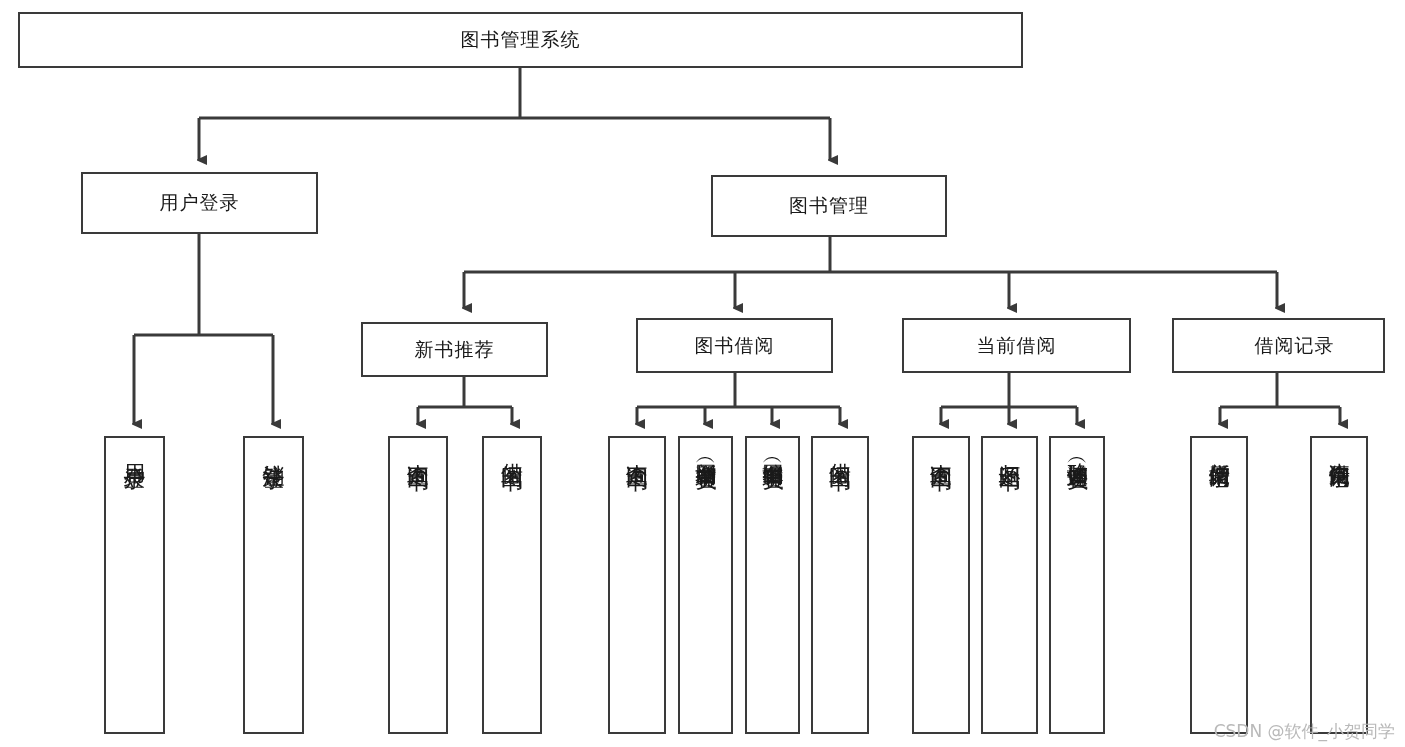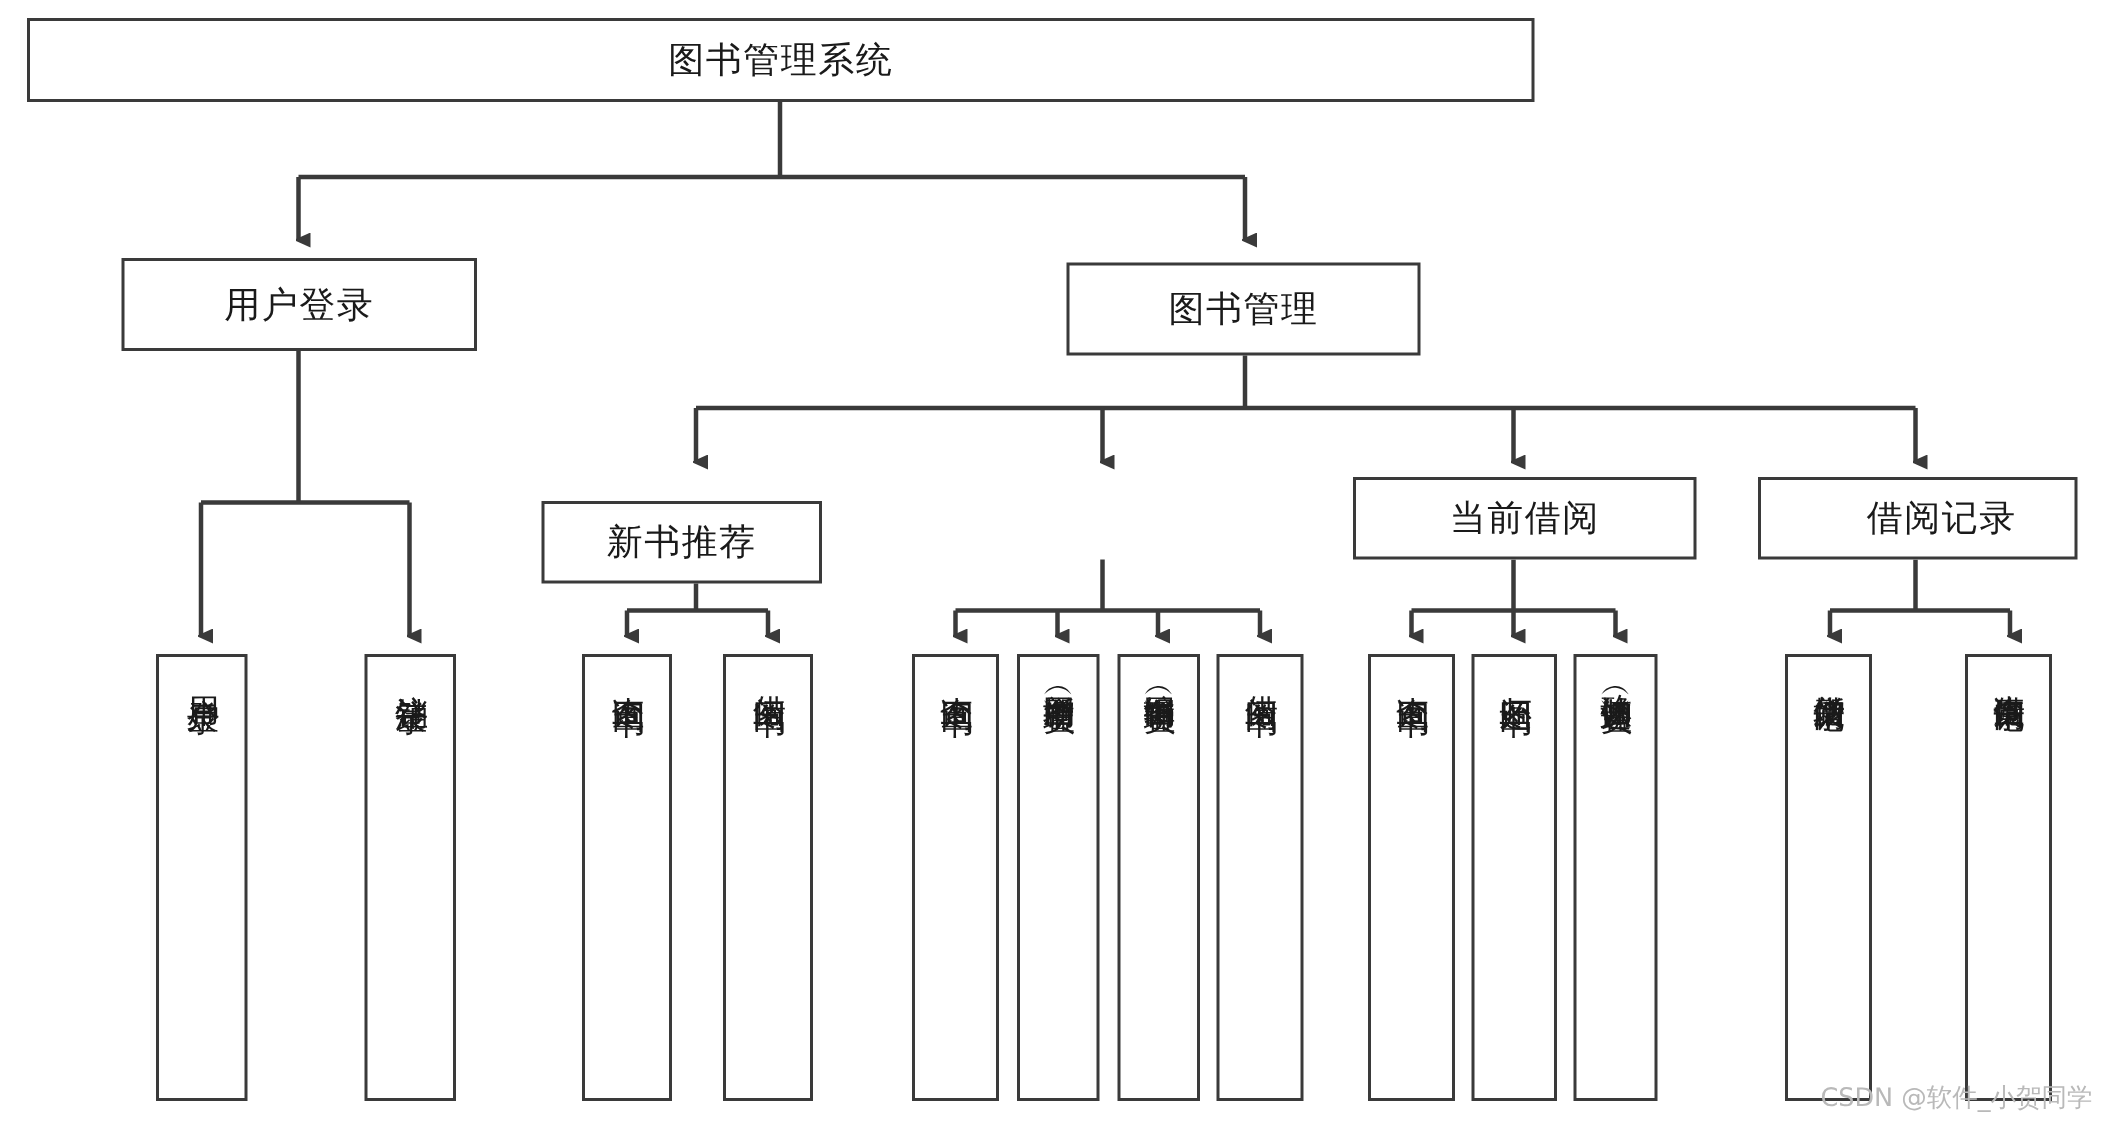--- a/index.html
+++ b/index.html
@@ -35,21 +35,21 @@
     justify-content: center;
     color: #1a1a1a;
   }
   .node .label {
     display: block;
     text-align: center;
     line-height: 1.12;
   }
   
   .node.horiz .label {
-    font-size: 24px;
+    font-size: 19px;
     letter-spacing: 1px;
     white-space: nowrap;
   }
   
   .node.vert {
     align-items: flex-start;
     justify-content: center;
     padding-top: 8px;
   }
   .node.vert .label {
@@ -135,24 +135,27 @@
   </div>
 
   <div class="node horiz" style="left:81px; top:172px; width:237px; height:62px;">
     <span class="label">用户登录</span>
   </div>
 
   <div class="node horiz" style="left:711px; top:175px; width:236px; height:62px;">
     <span class="label">图书管理</span>
   </div>
 
-  <div class="node horiz" style="left:361px; top:334px; width:187px; height:55px;">
+  <div class="node horiz" style="left:361px; top:322px; width:187px; height:55px;">
     <span class="label">新书推荐</span>
   </div>
 
+  <div class="node horiz" style="left:636px; top:318px; width:197px; height:55px;">
+    <span class="label">图书借阅</span>
+  </div>
 
   <div class="node horiz" style="left:902px; top:318px; width:229px; height:55px;">
     <span class="label">当前借阅</span>
   </div>
 
   <div class="node horiz" style="left:1172px; top:318px; width:213px; height:55px;padding-left:32px;">
     <span class="label">借阅记录</span>
   </div>
 
   <div class="node vert" style="left:104px; top:436px; width:61px; height:298px;">

